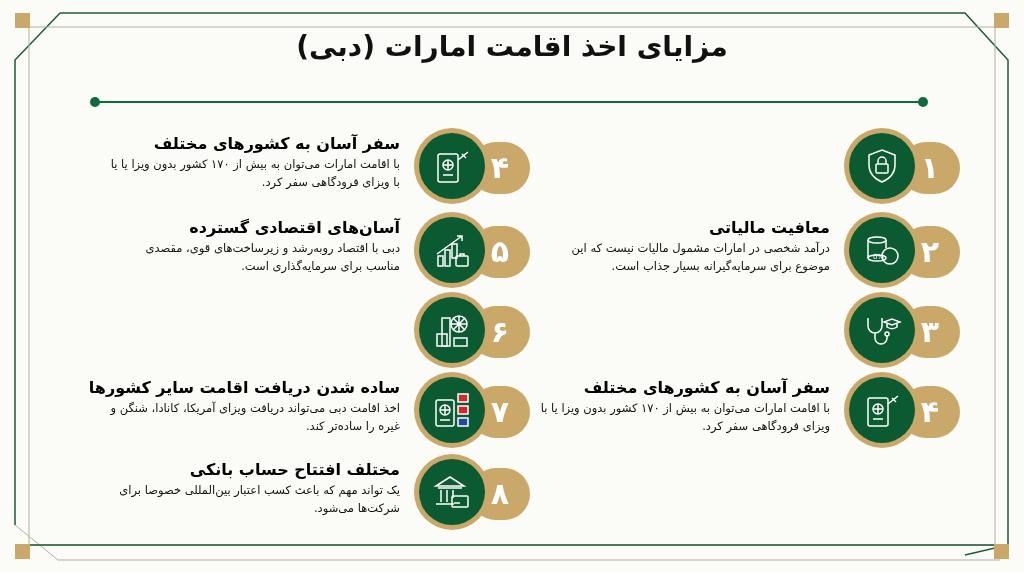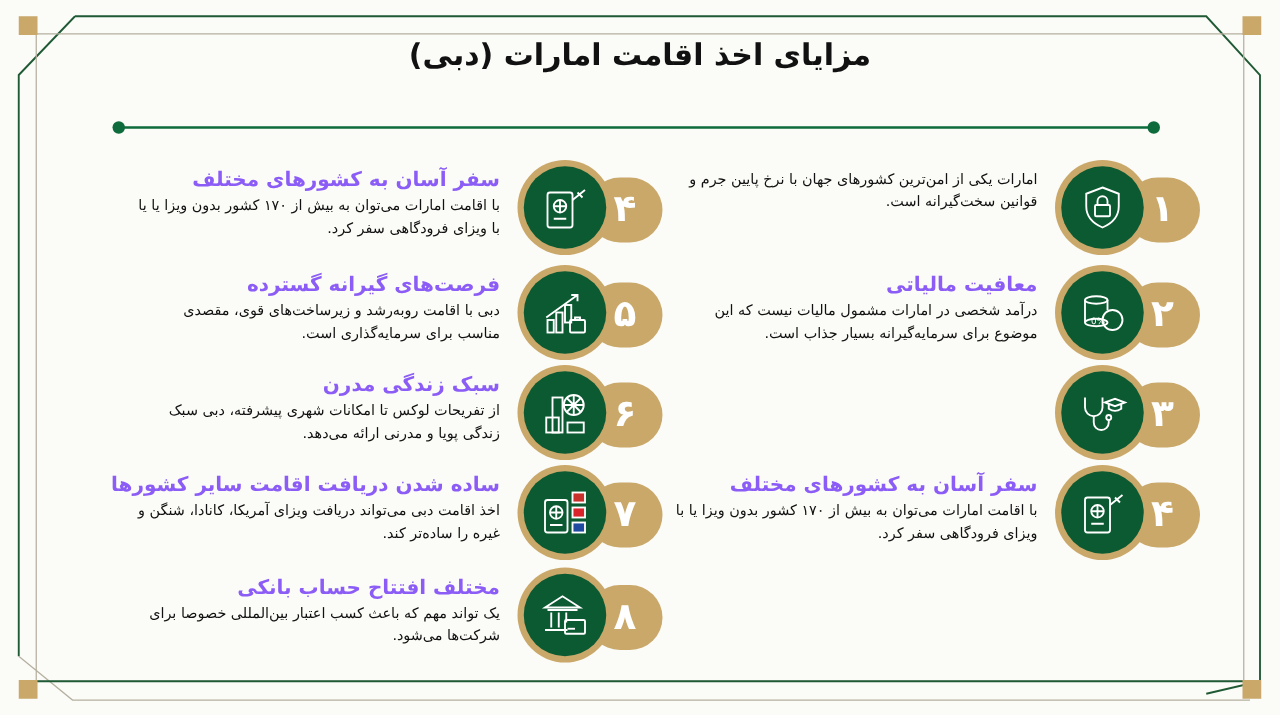--- a/index.html
+++ b/index.html
@@ -1,28 +1,28 @@
 <!DOCTYPE html>
 <html><head>
 <meta charset="utf-8">
 <style>
   html,body{margin:0;padding:0;}
   body{width:1024px;height:572px;background:#fbfbf7;position:relative;overflow:hidden;font-family:"DejaVu Sans",sans-serif;}
   .frame{position:absolute;left:0;top:0;width:1024px;height:572px;}
-  .title{position:absolute;left:0;top:30px;width:1024px;text-align:center;font-size:24px;font-weight:bold;color:#111;direction:rtl;}
+  .title{position:absolute;left:0;top:30px;width:1024px;text-align:center;font-size:28px;font-weight:bold;color:#111;direction:rtl;}
   .rule{position:absolute;left:96px;top:101px;width:828px;height:2px;background:#0d6b3c;}
   .dot{position:absolute;top:97px;width:10px;height:10px;border-radius:50%;background:#0d6b3c;}
   .item{position:absolute;width:420px;height:80px;direction:rtl;}
   .badge{position:absolute;right:0;top:0;width:124px;height:80px;}
   .numpill{position:absolute;right:0;top:14px;width:60px;height:52px;border-radius:26px;background:#c9a86a;color:#fff;font-size:30px;font-weight:bold;text-align:center;line-height:52px;}
   .circ{position:absolute;right:40px;top:0;width:76px;height:76px;border-radius:50%;background:#c9a86a;}
   .inner{position:absolute;left:5px;top:5px;width:66px;height:66px;border-radius:50%;background:#0b5a32;display:flex;align-items:center;justify-content:center;}
   .inner svg{width:40px;height:40px;}
   .text{position:absolute;right:130px;top:6px;width:290px;text-align:right;}
-  .h{font-size:16px;font-weight:bold;color:#8b5cf6;margin:0 0 2px 0;white-space:nowrap;}
+  .h{font-size:16px;font-weight:bold;color:#000000;margin:0 0 2px 0;white-space:nowrap;}
   .p{font-size:11.5px;color:#111;line-height:18px;margin:0;}
 </style>
 </head>
 <body>
 
 <svg class="frame" viewBox="0 0 1024 572">
   <polyline points="60,14 1003,14 1003,558 60,558" fill="none" stroke="#c9a86a" stroke-width="0"></polyline>
   <path d="M60,13 L965,13 L1008,60 L1008,545 L965,555 M60,13 L15,60 L15,525" fill="none" stroke="#1f5a35" stroke-width="1.5"></path>
   <path d="M15,525 L58,560 L1000,560 M29,27 L995,27 L995,545 L29,545 Z" fill="none" stroke="#b5b0a0" stroke-width="1"></path>
   <path d="M29,545 L995,545" stroke="#1f5a35" stroke-width="1.5"></path>
@@ -44,21 +44,20 @@
         <div class="inner">
           <svg viewBox="0 0 40 40" fill="none" stroke="#fff" stroke-width="1.5">
             <path d="M20 4 L33 9 V19 C33 28 27 33 20 36 C13 33 7 28 7 19 V9 Z"></path>
             <rect x="14" y="18" width="12" height="9" rx="1"></rect>
             <path d="M16 18 V15 A4 4 0 0 1 24 15 V18"></path>
           </svg>
         </div>
       </div>
     </div>
   <div class="text">
-      <p class="p">امارات یکی از امن‌ترین کشورهای جهان با نرخ پایین جرم و قوانین سخت‌گیرانه است.</p>
     </div>
 </div>
 <div class="item" style="left:540px;top:212px">
   <div class="badge">
       <div class="numpill">۲</div>
     <div class="circ">
         <div class="inner">
           <svg viewBox="0 0 40 40" fill="none" stroke="#fff" stroke-width="1.5">
             <ellipse cx="15" cy="10" rx="9" ry="3"></ellipse>
             <path d="M6 10 V28 M24 10 V18"></path>
@@ -139,42 +138,38 @@
             <rect x="6" y="26" width="5" height="10"></rect>
             <rect x="13" y="20" width="5" height="16"></rect>
             <rect x="20" y="14" width="5" height="14"></rect>
             <rect x="24" y="26" width="12" height="10" rx="1"></rect>
             <path d="M28 26 V24 H32 V26"></path>
           </svg>
         </div>
       </div>
     </div>
   <div class="text">
-      <p class="h">فرصت‌های گیرانه گسترده</p>
-      <p class="p">دبی با اقامت روبه‌رشد و زیرساخت‌های قوی، مقصدی مناسب برای سرمایه‌گذاری است.</p>
+      <p class="h">آسان‌های اقتصادی گسترده</p>
+      <p class="p">دبی با اقتصاد روبه‌رشد و زیرساخت‌های قوی، مقصدی مناسب برای سرمایه‌گذاری است.</p>
     </div>
 </div>
 <div class="item" style="left:110px;top:292px">
   <div class="badge">
       <div class="numpill">۶</div>
     <div class="circ">
         <div class="inner">
           <svg viewBox="0 0 40 40" fill="none" stroke="#fff" stroke-width="1.5">
             <rect x="5" y="24" width="10" height="12"></rect>
             <rect x="10" y="8" width="8" height="28"></rect>
             <circle cx="27" cy="14" r="8"></circle>
             <path d="M27 6 V22 M19 14 H35 M21 8 L33 20 M33 8 L21 20"></path>
             <rect x="22" y="28" width="13" height="8"></rect>
           </svg>
         </div>
       </div>
-    </div>
-  <div class="text">
-      <p class="h">سبک زندگی مدرن</p>
-      <p class="p">از تفریحات لوکس تا امکانات شهری پیشرفته، دبی سبک زندگی پویا و مدرنی ارائه می‌دهد.</p>
     </div>
 </div>
 <div class="item" style="left:110px;top:372px">
   <div class="badge">
       <div class="numpill">۷</div>
     <div class="circ">
         <div class="inner">
           <svg viewBox="0 0 40 40" fill="none" stroke="#fff" stroke-width="1.5">
             <rect x="4" y="10" width="18" height="26" rx="2"></rect>
             <circle cx="13" cy="20" r="5"></circle>

